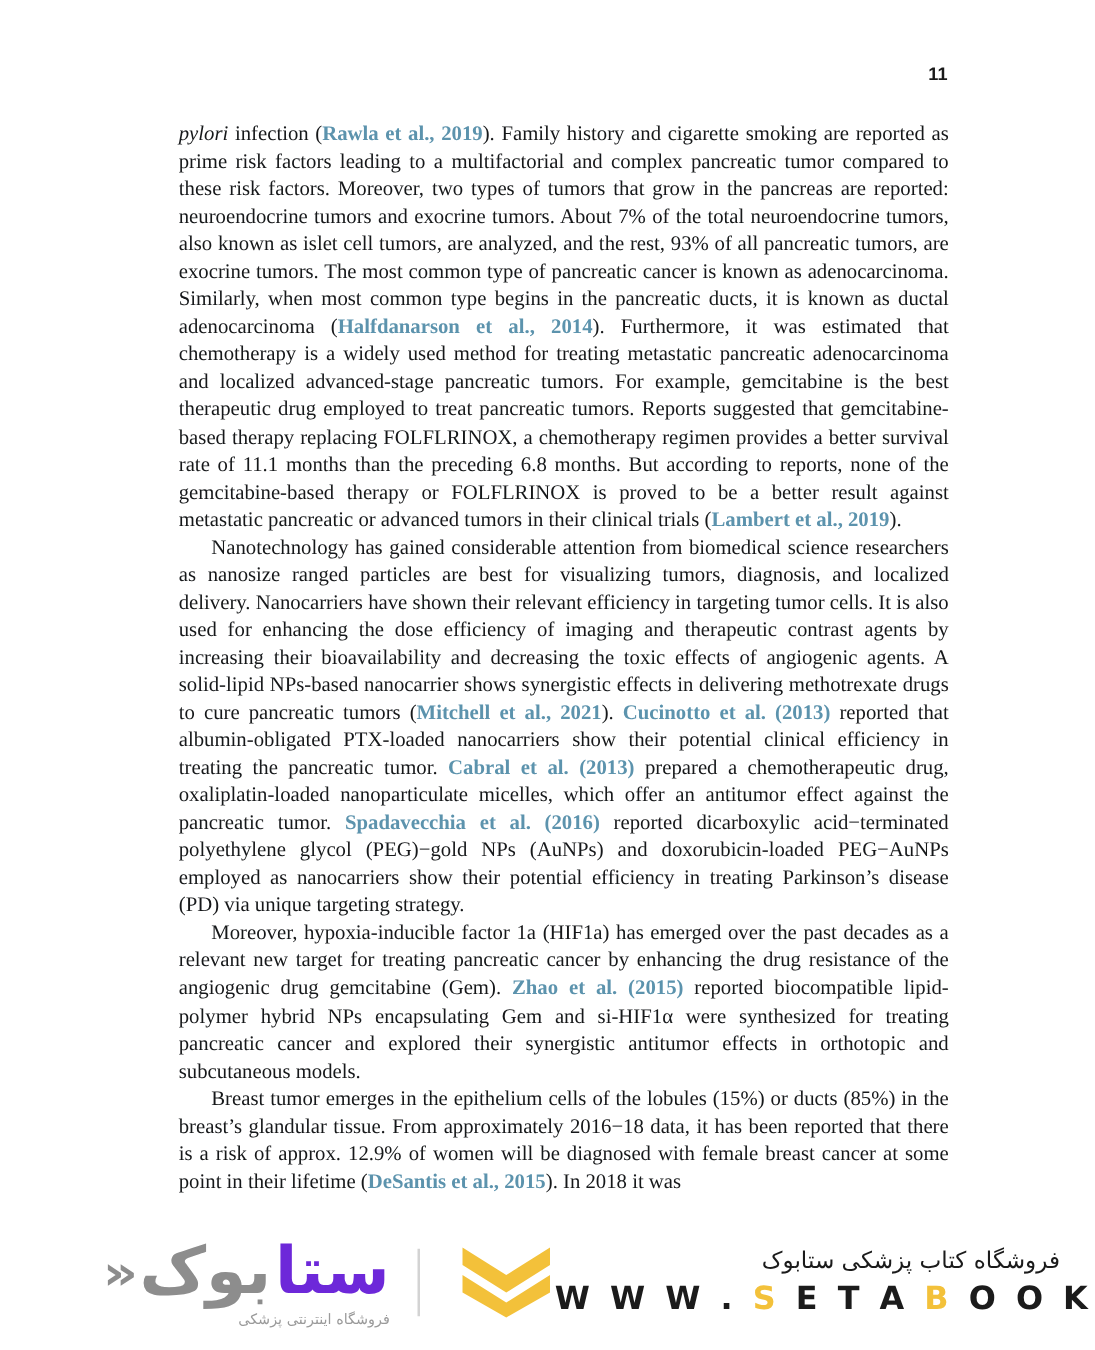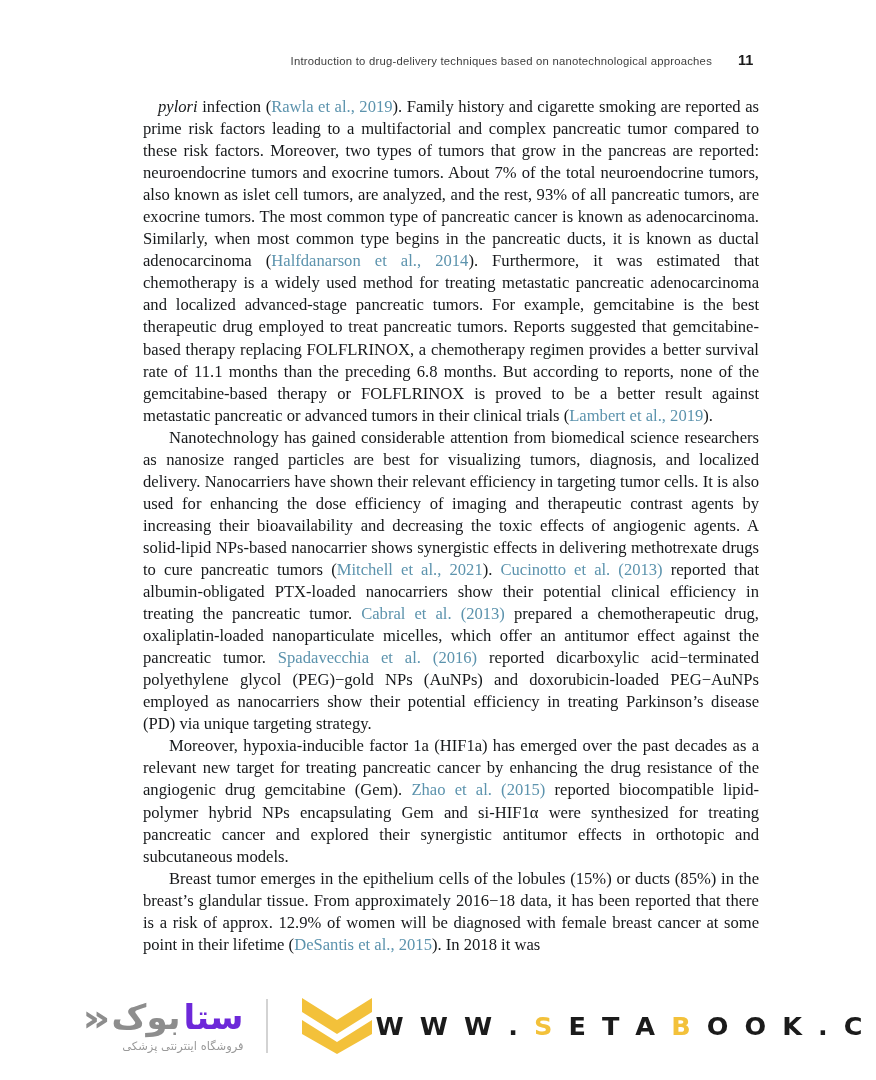--- a/index.html
+++ b/index.html
@@ -35,43 +35,45 @@
     letter-spacing: 0.02em;
     color: #3d3d3d;
     white-space: nowrap;
   }
   #running-head .rh-folio {
     font-family: "Liberation Sans", "DejaVu Sans", sans-serif;
     font-size: 14.5px;
     font-weight: bold;
     color: #1a1a1a;
     min-width: 20px;
+    text-align: right;
   }
 
   
   #text-column {
     position: absolute;
     left: 143px;
     top: 96px;
     width: 616px;
   }
   .para {
     margin: 0;
     font-size: 16.6px;
     line-height: 22.05px;
     text-align: justify;
     text-justify: inter-word;
     hyphens: none;
     color: #16181a;
   }
   .para.indent { text-indent: 26px; }
   .para.cont   { text-indent: 0; }
-  .ital { font-style: italic; margin-left: 15px; }
+  .ital { font-style: italic; }
   .cite {
     color: #5c93ad;
+    font-weight: bold;
   }
 
   
   #footer-band {
     position: absolute;
     left: 0;
     right: 0;
     bottom: 0;
     height: 108px;
     background: #ffffff;
@@ -108,21 +110,21 @@
   .wm-guillemet {
     color: #8d8d8d;
     font-size: 38px;
     font-weight: bold;
     font-family: "DejaVu Sans", sans-serif;
     line-height: 0.8;
     transform: scaleX(1.15);
   }
   .wm-main {
     font-family: "DejaVu Sans", sans-serif;
-    font-size: 34px;
+    font-size: 52px;
     font-weight: bold;
     line-height: 1.05;
     letter-spacing: -0.5px;
   }
   .wm-a { color: #8d8d8d; }
   .wm-b { color: #6d28d9; }
   .wordmark-sub {
     font-family: "DejaVu Sans", sans-serif;
     font-size: 11.5px;
     color: #9a9a9a;
@@ -166,21 +168,20 @@
     letter-spacing: 3.6px;
     color: #1b1b1b;
     white-space: nowrap;
   }
   .url-accent { color: #f3c13a; }
 </style>
 </head>
 <body>
 
 <div id="running-head">
-  <span class="rh-title">Introduction to drug-delivery techniques based on nanotechnological approaches</span>
   <span class="rh-folio">11</span>
 </div>
 
 <div id="text-column">
     <p class="para cont"><span class="ital">pylori</span><span> infection (</span><span class="cite">Rawla et al., 2019</span><span>). Family history and cigarette smoking are reported as prime risk factors leading to a multifactorial and complex pancreatic tumor compared to these risk factors. Moreover, two types of tumors that grow in the pancreas are reported: neuroendocrine tumors and exocrine tumors. About 7% of the total neuroendocrine tumors, also known as islet cell tumors, are analyzed, and the rest, 93% of all pancreatic tumors, are exocrine tumors. The most common type of pancreatic cancer is known as adenocarcinoma. Similarly, when most common type begins in the pancreatic ducts, it is known as ductal adenocarcinoma (</span><span class="cite">Halfdanarson et al., 2014</span><span>). Furthermore, it was estimated that chemotherapy is a widely used method for treating metastatic pancreatic adenocarcinoma and localized advanced-stage pancreatic tumors. For example, gemcitabine is the best therapeutic drug employed to treat pancreatic tumors. Reports suggested that gemcitabine-based therapy replacing FOLFLRINOX, a chemotherapy regimen provides a better survival rate of 11.1 months than the preceding 6.8 months. But according to reports, none of the gemcitabine-based therapy or FOLFLRINOX is proved to be a better result against metastatic pancreatic or advanced tumors in their clinical trials (</span><span class="cite">Lambert et al., 2019</span><span>).</span></p>
     <p class="para indent"><span>Nanotechnology has gained considerable attention from biomedical science researchers as nanosize ranged particles are best for visualizing tumors, diagnosis, and localized delivery. Nanocarriers have shown their relevant efficiency in targeting tumor cells. It is also used for enhancing the dose efficiency of imaging and therapeutic contrast agents by increasing their bioavailability and decreasing the toxic effects of angiogenic agents. A solid-lipid NPs-based nanocarrier shows synergistic effects in delivering methotrexate drugs to cure pancreatic tumors (</span><span class="cite">Mitchell et al., 2021</span><span>). </span><span class="cite">Cucinotto et al. (2013)</span><span> reported that albumin-obligated PTX-loaded nanocarriers show their potential clinical efficiency in treating the pancreatic tumor. </span><span class="cite">Cabral et al. (2013)</span><span> prepared a chemotherapeutic drug, oxaliplatin-loaded nanoparticulate micelles, which offer an antitumor effect against the pancreatic tumor. </span><span class="cite">Spadavecchia et al. (2016)</span><span> reported dicarboxylic acid−terminated polyethylene glycol (PEG)−gold NPs (AuNPs) and doxorubicin-loaded PEG−AuNPs employed as nanocarriers show their potential efficiency in treating Parkinson’s disease (PD) via unique targeting strategy.</span></p>
     <p class="para indent"><span>Moreover, hypoxia-inducible factor 1a (HIF1a) has emerged over the past decades as a relevant new target for treating pancreatic cancer by enhancing the drug resistance of the angiogenic drug gemcitabine (Gem). </span><span class="cite">Zhao et al. (2015)</span><span> reported biocompatible lipid-polymer hybrid NPs encapsulating Gem and si-HIF1α were synthesized for treating pancreatic cancer and explored their synergistic antitumor effects in orthotopic and subcutaneous models.</span></p>
     <p class="para indent"><span>Breast tumor emerges in the epithelium cells of the lobules (15%) or ducts (85%) in the breast’s glandular tissue. From approximately 2016−18 data, it has been reported that there is a risk of approx. 12.9% of women will be diagnosed with female breast cancer at some point in their lifetime (</span><span class="cite">DeSantis et al., 2015</span><span>). In 2018 it was</span></p>
   </div>
 
@@ -199,17 +200,18 @@
 
       <div class="brand-divider"></div>
 
       <svg class="chevron-mark" viewBox="0 0 78 60">
         <polygon fill="#f3c13a" points="4,2 39,24 74,2 74,16 39,38 4,16"></polygon>
         <polygon fill="#f3c13a" points="4,24 39,46 74,24 74,38 39,58 4,38"></polygon>
       </svg>
     </div>
 
     <div class="site-block">
+      <div class="site-tagline">فروشگاه کتاب پزشکی ستابوک</div>
       <div class="site-url"><span>W W W . </span><span class="url-accent">S</span><span> E T A </span><span class="url-accent">B</span><span> O O K . C O M</span></div>
     </div>
 
   </div>
 </div>
 
 </body></html>

